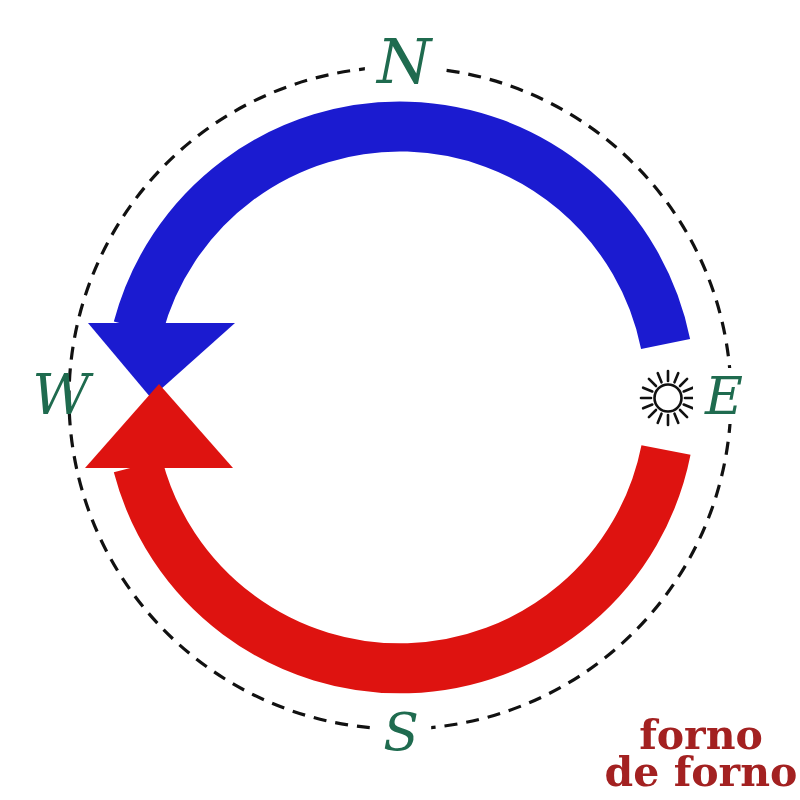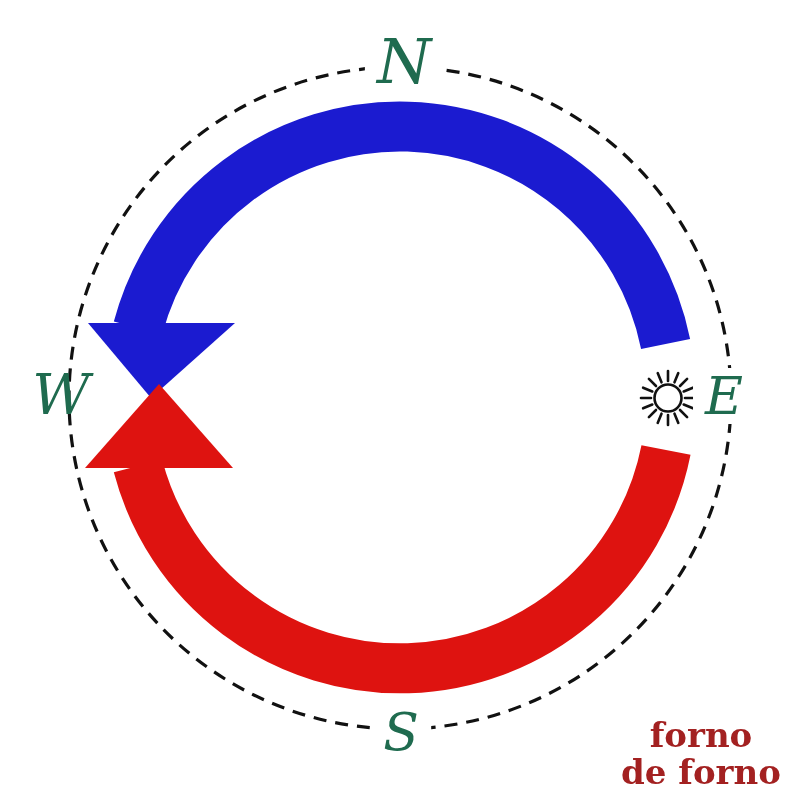--- a/index.html
+++ b/index.html
@@ -61,21 +61,21 @@
   .label-e { left: 724px; top: 396px; font-size: 52px; }
   .label-s { left: 401px; top: 732px; font-size: 52px; }
   .label-w { left: 61px;  top: 395px; font-size: 56px; }
   .caption {
     position: absolute;
     left: 701px;
     top: 754px;
     transform: translate(-50%, -50%);
     color: var(--caption_red, #a32121);
     font-weight: bold;
-    font-size: 34px;
+    font-size: 41px;
     line-height: 37px;
     text-align: center;
     white-space: nowrap;
   }
 </style>
 </head>
 <body>
 
 <div class="stage">
 

